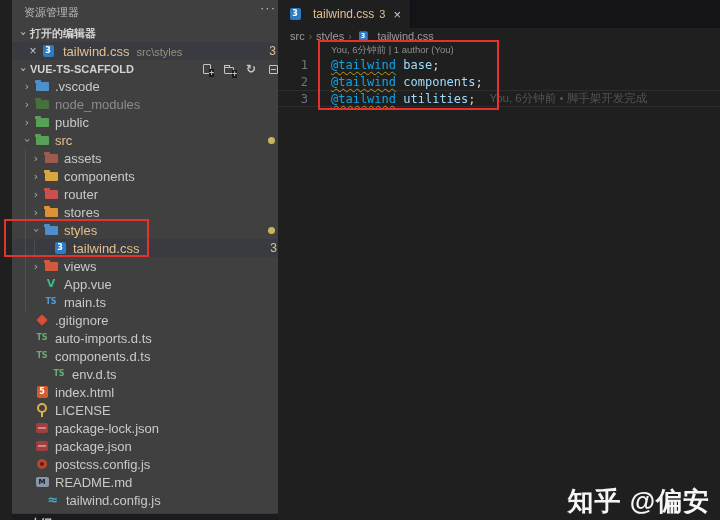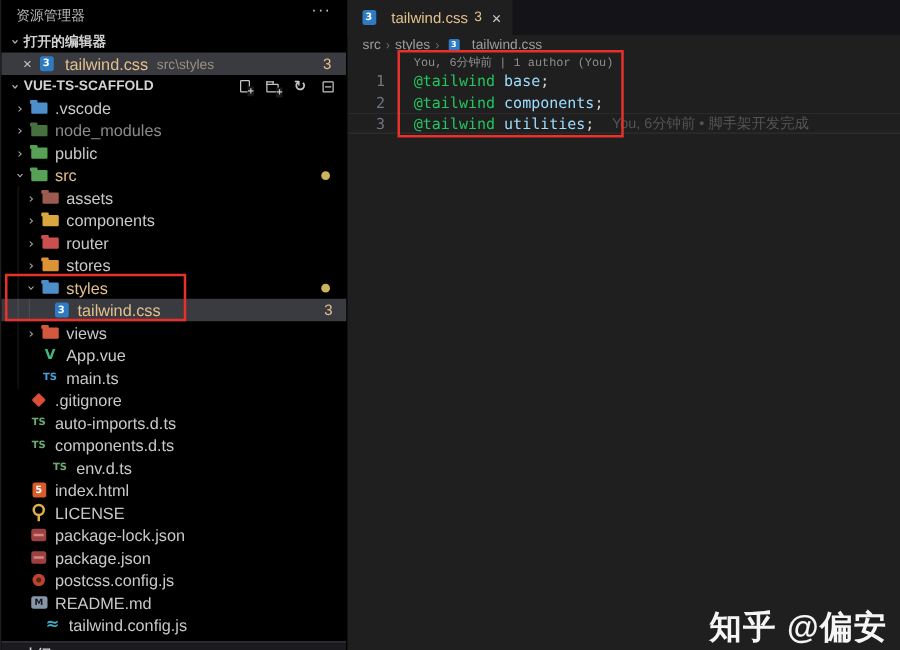--- a/index.html
+++ b/index.html
@@ -1,22 +1,22 @@
 <!DOCTYPE html>
 <html><head>
 <meta charset="utf-8">
 <style>
   * { margin:0; padding:0; box-sizing:border-box; }
   html,body { width:720px; height:520px; overflow:hidden; background:#1f1f1f; }
   body { font-family:"Liberation Sans","DejaVu Sans",sans-serif; }
   #stage { position:relative; width:720px; height:520px; overflow:hidden; background:#1f1f1f; }
 
   
-  .sidebar { position:absolute; left:1px; top:0; width:277px; height:520px;
-             background:#000000; border-right:1px solid #000; overflow:hidden; }
+  .sidebar { position:absolute; left:12px; top:0; width:277px; height:520px;
+             background:#404040; border-right:1px solid #000; overflow:hidden; }
   .side-head { height:24px; display:flex; align-items:center; padding-left:12px;
                font-size:11px; color:#bcbcbc; position:relative; }
   .more-dots { position:absolute; right:12px; top:0px; color:#c5c5c5; font-size:13px;
                letter-spacing:1px; cursor:pointer; }
   .sect-head { height:18px; display:flex; align-items:center; font-weight:bold;
                font-size:11px; color:#d2d2d2; padding-left:4px; }
   .twisty { width:14px; flex:none; text-align:center; color:#b0b0b0; font-size:11px;
             font-family:"DejaVu Sans",sans-serif; }
   .twisty.open { transform:rotate(90deg); }
   .oe-row { height:18px; display:flex; align-items:center; background:#3a3a41; padding-left:14px; }
@@ -81,26 +81,26 @@
   .tab { height:28px; display:flex; align-items:center; padding:0 9px; gap:5px;
          background:#1f1f1f; border-right:1px solid #101014; cursor:pointer; }
   .tab-title { font-size:12px; color:#e2c08d; }
   .tab-badge { font-size:11px; color:#e2c08d; }
   .tab-close { color:#cccccc; font-size:13px; margin-left:3px; cursor:pointer; }
   .breadcrumbs { height:16px; display:flex; align-items:center; padding-left:12px; gap:4px; }
   .bc { font-size:11px; color:#9d9d9d; cursor:pointer; }
   .bc-sep { color:#6a6a6a; font-size:10px; }
   .codearea { position:relative; font-family:"DejaVu Sans Mono","Liberation Mono",monospace; }
   .codelens { height:12px; font-size:9.5px; color:#8f8f8f; padding-left:53px;
-              font-family:Liberation Mono, monospace; cursor:pointer; }
+              font-family:Liberation Sans, sans-serif; cursor:pointer; }
   .cl { height:17px; display:flex; align-items:center; font-size:12px; }
   .cl.cur { box-shadow: inset 0 1px 0 rgba(255,255,255,.07), inset 0 -1px 0 rgba(255,255,255,.07); }
   .ln { width:30px; text-align:right; color:#6f7680; flex:none; }
   .ct { margin-left:23px; white-space:pre; }
-  .dir { color:#22c55e; text-decoration-style:wavy;
+  .dir { color:#0ea5e9; text-decoration:underline; text-decoration-style:wavy;
          text-decoration-color:#b89a1a; text-decoration-thickness:1px; text-underline-offset:2px; }
   .idn { color:#9cdcfe; }
   .pn { color:#d4d4d4; }
   .blame { font-size:11.5px; color:#545454; margin-left:14px; white-space:nowrap;
            font-family:"Liberation Sans","DejaVu Sans",sans-serif;text-align:right; }
 
   
   .anno { position:absolute; border:2px solid #e8312b; z-index:30; pointer-events:none; }
   #anno-tree { left:4px; top:219px; width:145px; height:38px; }
   #anno-code { left:318px; top:40px; width:181px; height:70px; }

